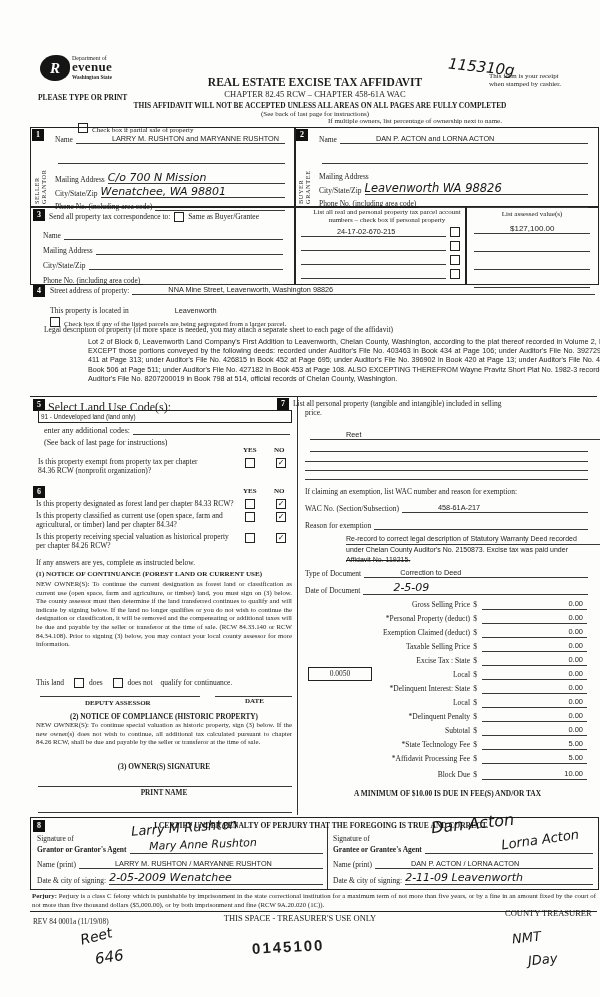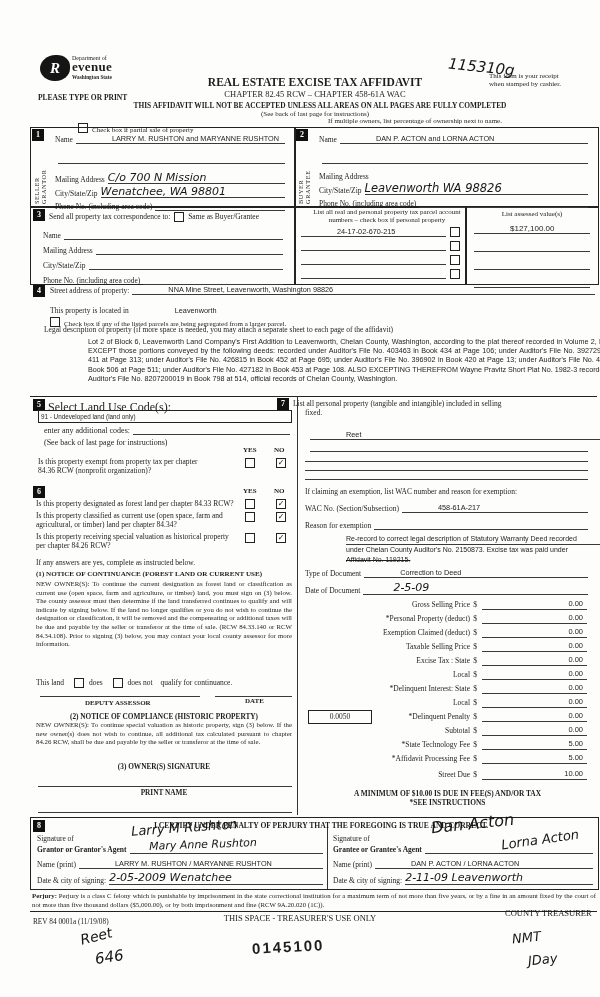--- a/index.html
+++ b/index.html
@@ -263,21 +263,21 @@
   <div class="abs fine" style="top:721px;left:36px;width:256px;text-align:justify;">NEW OWNER(S): To continue special valuation as historic property, sign (3) below. If the new owner(s) does not wish to continue, all additional tax calculated pursuant to chapter 84.26 RCW, shall be due and payable by the seller or transferor at the time of sale.</div>
 
   <div class="abs b ctr" style="top:762px;left:36px;width:256px;font-size:7.3px;">(3)  OWNER(S) SIGNATURE</div>
   <div class="abs ul" style="top:780px;left:38px;width:254px;height:6px;"></div>
   <div class="abs b ctr" style="top:788px;left:36px;width:256px;font-size:7.3px;">PRINT NAME</div>
   <div class="abs ul" style="top:806px;left:38px;width:254px;height:6px;"></div>
 
   <span class="numsq abs" style="top:398px;left:277px;">7</span>
   <div class="abs lbl" style="top:399px;left:293px;width:300px;">
     <div>List all  personal property (tangible and intangible) included in selling</div>
-    <div style="margin-left:12px;">fixed.</div>
+    <div style="margin-left:12px;">price.</div>
   </div>
   <div class="abs ul typed" style="top:430px;left:310px;width:278px;">Reet</div>
   <div class="abs ul" style="top:446px;left:310px;width:278px;height:5px;"></div>
   <div class="abs ul" style="top:456px;left:305px;width:283px;height:5px;"></div>
   <div class="abs ul" style="top:465px;left:305px;width:283px;height:5px;"></div>
   <div class="abs ul" style="top:474px;left:305px;width:283px;height:5px;"></div>
 
   <div class="abs lbl" style="top:487px;left:305px;">If claiming an exemption, list WAC number and reason for exemption:</div>
   <div class="abs" style="top:503px;left:305px;width:283px;display:flex;align-items:flex-end;">
     <span class="lbl">WAC No. (Section/Subsection)</span>
@@ -326,21 +326,21 @@
         <span class="mline"></span>
         <span class="mval">0.00</span>
       </div>
     <div class="mrow" style="top:56px;">
         <span class="mlabel">Excise Tax : State</span>
         <span class="mdollar">$</span>
         <span class="mline"></span>
         <span class="mval">0.00</span>
       </div>
     <div class="mrow" style="top:70px;">
-      <span class="abs" style="left:8px;top:-1px;width:62px;height:12px;border:1.5px solid #222;text-align:center;font-size:7.5px;line-height:12px;margin-top:43px;">0.0050</span>
+      <span class="abs" style="left:8px;top:-1px;width:62px;height:12px;border:1.5px solid #222;text-align:center;font-size:7.5px;line-height:12px;">0.0050</span>
       <span class="mlabel">Local</span>
         <span class="mdollar">$</span>
         <span class="mline"></span>
         <span class="mval">0.00</span>
       </div>
     <div class="mrow" style="top:84px;">
         <span class="mlabel">*Delinquent Interest: State</span>
         <span class="mdollar">$</span>
         <span class="mline"></span>
         <span class="mval">0.00</span>
@@ -369,29 +369,28 @@
         <span class="mline"></span>
         <span class="mval">5.00</span>
       </div>
     <div class="mrow" style="top:154px;">
         <span class="mlabel">*Affidavit Processing Fee</span>
         <span class="mdollar">$</span>
         <span class="mline"></span>
         <span class="mval">5.00</span>
       </div>
     <div class="mrow" style="top:170px;">
-        <span class="mlabel">Street Due</span>
+        <span class="mlabel">Block Due</span>
         <span class="mdollar">$</span>
         <span class="mline"></span>
         <span class="mval">10.00</span>
       </div>
   </div>
 
   <div class="abs b ctr" style="top:789px;left:300px;width:295px;font-size:7.4px;">A MINIMUM OF $10.00 IS DUE IN FEE(S) AND/OR TAX</div>
-  <div class="abs b ctr" style="top:798px;left:300px;width:295px;font-size:7.4px;">*SEE INSTRUCTIONS</div>
 
   <div class="abs boxed" style="top:817px;left:30px;width:567px;height:71px;">
     <span class="numsq abs" style="top:2px;left:2px;">8</span>
     <div class="abs b ctr" style="top:3px;left:60px;width:460px;font-size:7.6px;">I CERTIFY UNDER PENALTY OF PERJURY THAT THE FOREGOING IS TRUE AND CORRECT.</div>
     <div class="vline" style="top:10px;left:296px;height:61px;"></div>
 
     <div class="abs lbl" style="top:16px;left:6px;">Signature of</div>
     <div class="abs" style="top:26px;left:6px;width:286px;display:flex;align-items:flex-end;">
       <span class="lbl b">Grantor or Grantor's Agent</span>
       <span class="fill"></span>

